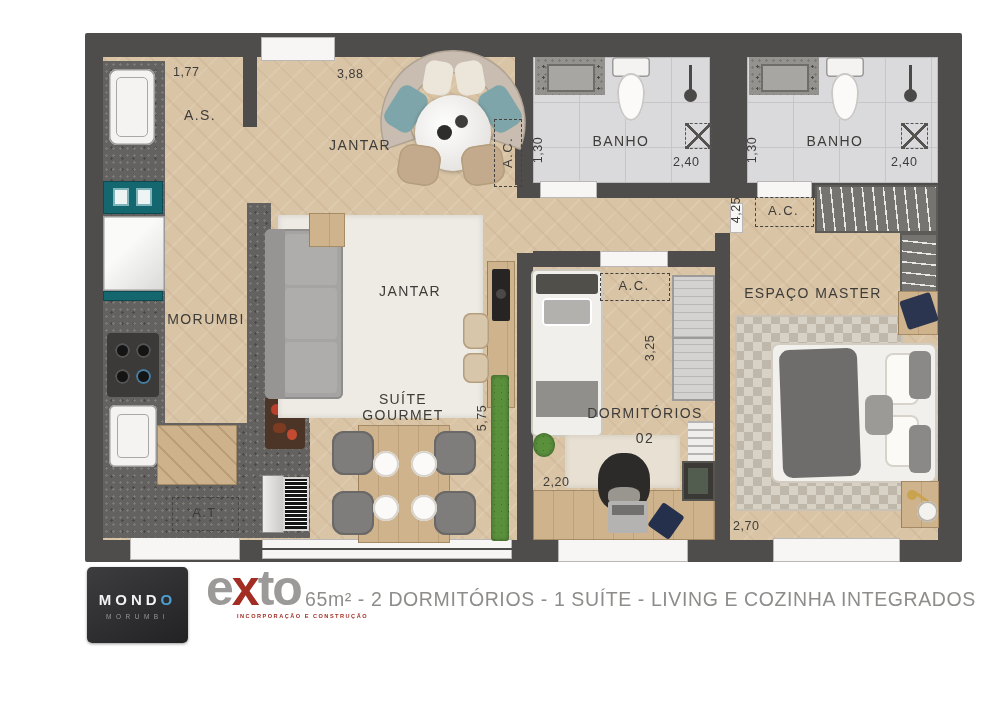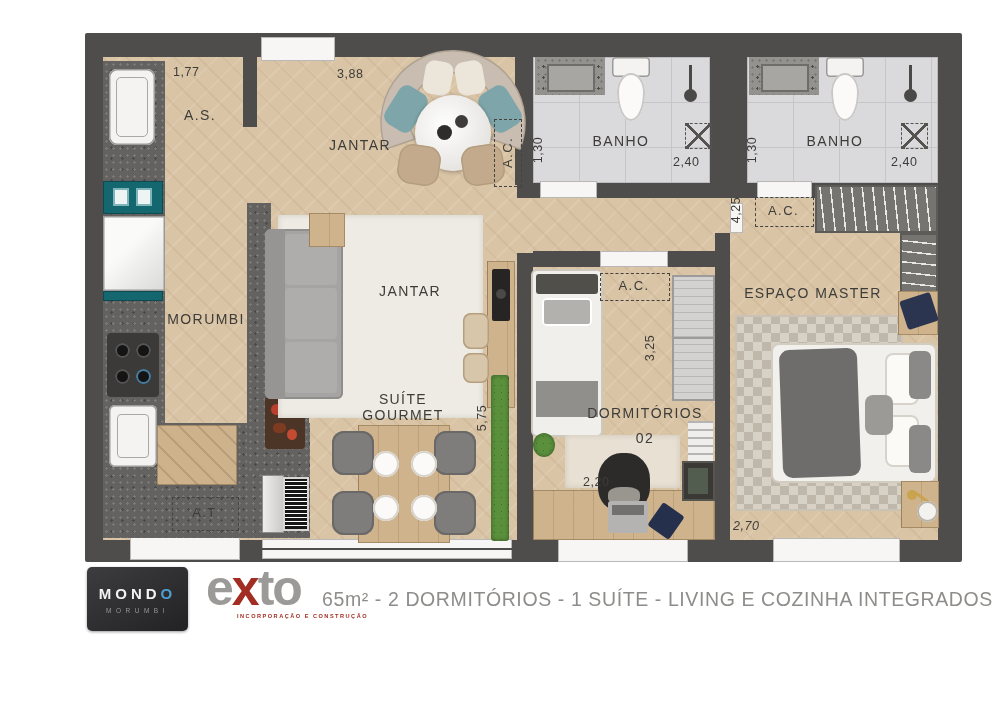--- a/index.html
+++ b/index.html
@@ -57,32 +57,32 @@
   .closet-dark.v{background:
       repeating-linear-gradient(6deg, transparent 0 9px, #e9e8e4 9px 10.5px),#757470;}
   .wardrobe{position:absolute;background:
       repeating-linear-gradient(0deg, #b9b8b6 0 1px, transparent 1px 8px),#d3d2d0;
       box-shadow:inset 0 0 0 2px #9c9b99;}
   .xbox{position:absolute;border:1.4px dashed #55534f;background:
       linear-gradient(45deg, transparent 46%, #55534f 46% 54%, transparent 54%),
       linear-gradient(-45deg, transparent 46%, #55534f 46% 54%, transparent 54%);}
 
   
-  #mondo{position:absolute;left:87px;top:567px;width:101px;height:64px;border-radius:5px;
+  #mondo{position:absolute;left:87px;top:567px;width:101px;height:76px;border-radius:5px;
      background:linear-gradient(150deg,#3d3d3f,#222224);box-shadow:0 1px 3px rgba(0,0,0,.4);
      display:flex;flex-direction:column;align-items:center;justify-content:center;}
   #mondo .m1{font-size:15px;font-weight:bold;color:#f2f2f2;letter-spacing:4px;}
   #mondo .m1 b{color:#4e9fd4;}
   #mondo .m2{font-size:6.5px;color:#97979b;letter-spacing:4.5px;margin-top:5px;}
   #exto{position:absolute;left:206px;top:563px;font-weight:bold;font-size:50px;
         letter-spacing:-2px;color:#9b9a98;line-height:1;}
   #exto .x{color:#a22d22;}
   #exto-sub{position:absolute;left:237px;top:613px;font-size:5.6px;font-weight:bold;
         color:#a22d22;letter-spacing:1.5px;}
-  #caption{position:absolute;left:322px;top:588px;font-size:19.5px;color:#8e8d8b;
+  #caption{position:absolute;left:305px;top:588px;font-size:19.5px;color:#8e8d8b;
         letter-spacing:.6px;}
 </style>
 </head>
 <body>
 
 <div id="plan">
   <div id="floor"></div>
 
   <div class="wall" style="left:158px;top:24px;width:14px;height:70px;"></div>
   <div class="wall" style="left:430px;top:10px;width:18px;height:142px;"></div>
@@ -272,22 +272,22 @@
 
   <div class="dim" style="left:88px;top:32px;">1,77</div>
   <div class="dim" style="left:252px;top:34px;">3,88</div>
   <div class="dim vert" style="left:440px;top:110px;">1,30</div>
   <div class="dim" style="left:588px;top:122px;">2,40</div>
   <div class="dim vert" style="left:654px;top:110px;">1,30</div>
   <div class="dim" style="left:806px;top:122px;">2,40</div>
   <div class="dim vert" style="left:638px;top:170px;">4,25</div>
   <div class="dim vert" style="left:384px;top:378px;">5,75</div>
   <div class="dim vert" style="left:552px;top:308px;">3,25</div>
-  <div class="dim" style="left:498px;top:442px;">2,20</div>
-  <div class="dim" style="left:648px;top:486px;font-style:italic;">2,70</div>
+  <div class="dim" style="left:458px;top:442px;">2,20</div>
+  <div class="dim" style="left:648px;top:486px;">2,70</div>
 </div>
 
 <div id="mondo">
   <div class="m1"><span>MOND</span><b>O</b></div>
   <div class="m2">MORUMBI</div>
 </div>
 <div id="exto"><span>e</span><span class="x">x</span><span>to</span></div>
 <div id="exto-sub">INCORPORAÇÃO E CONSTRUÇÃO</div>
 <div id="caption">65m² - 2 DORMITÓRIOS - 1 SUÍTE - LIVING E COZINHA INTEGRADOS</div>
 

